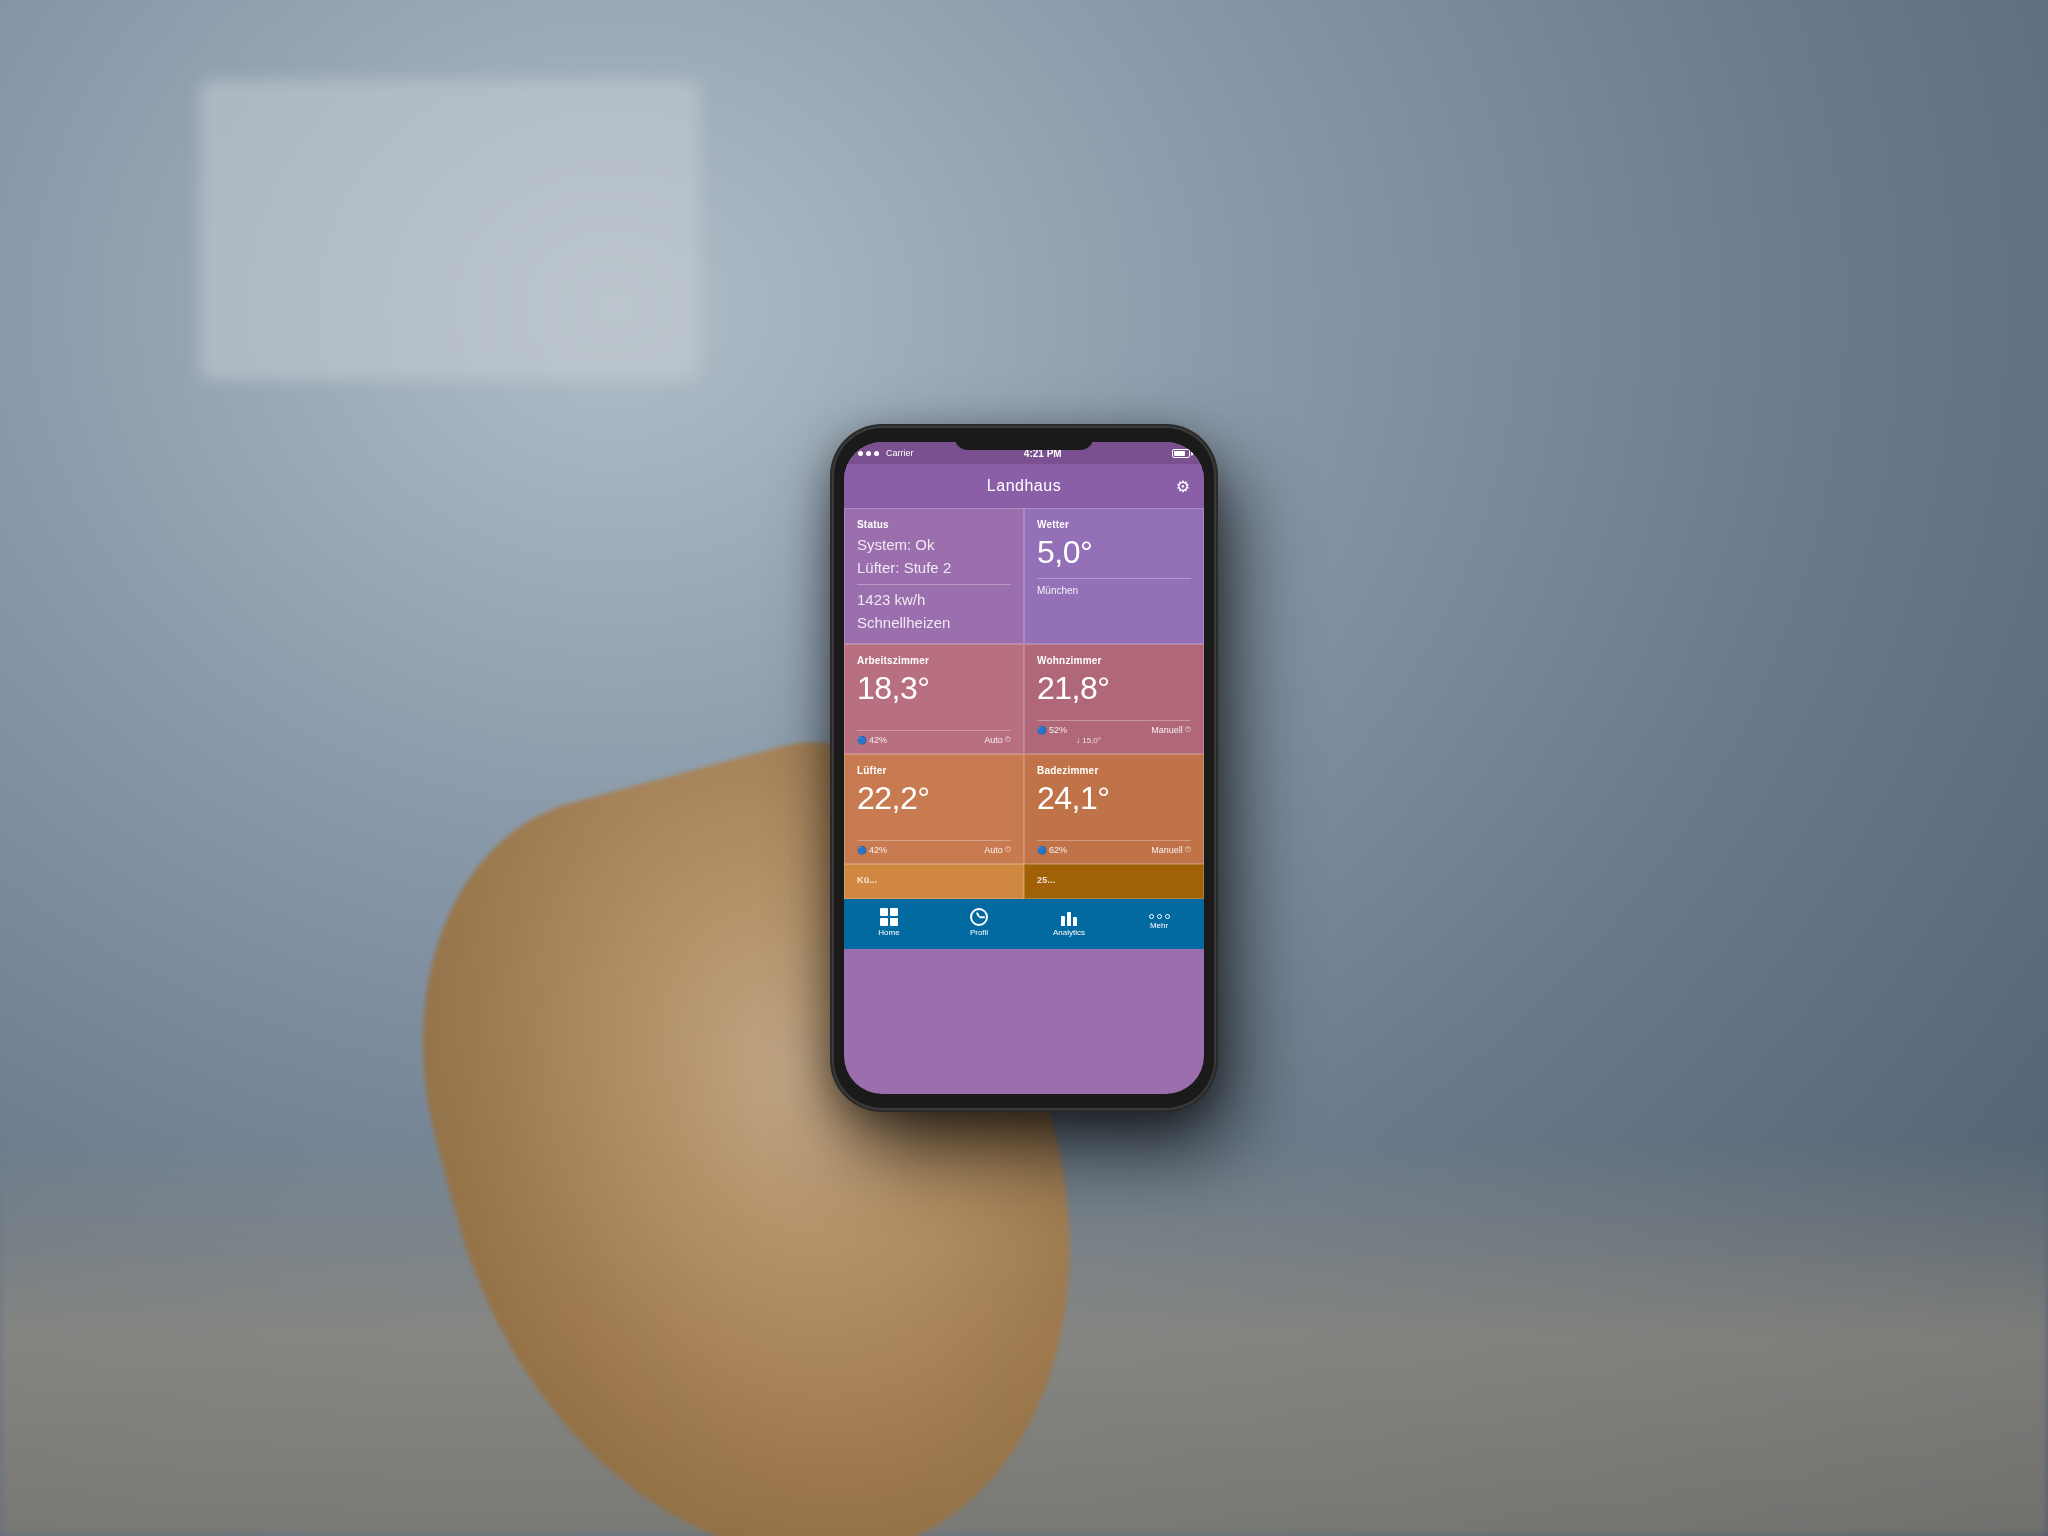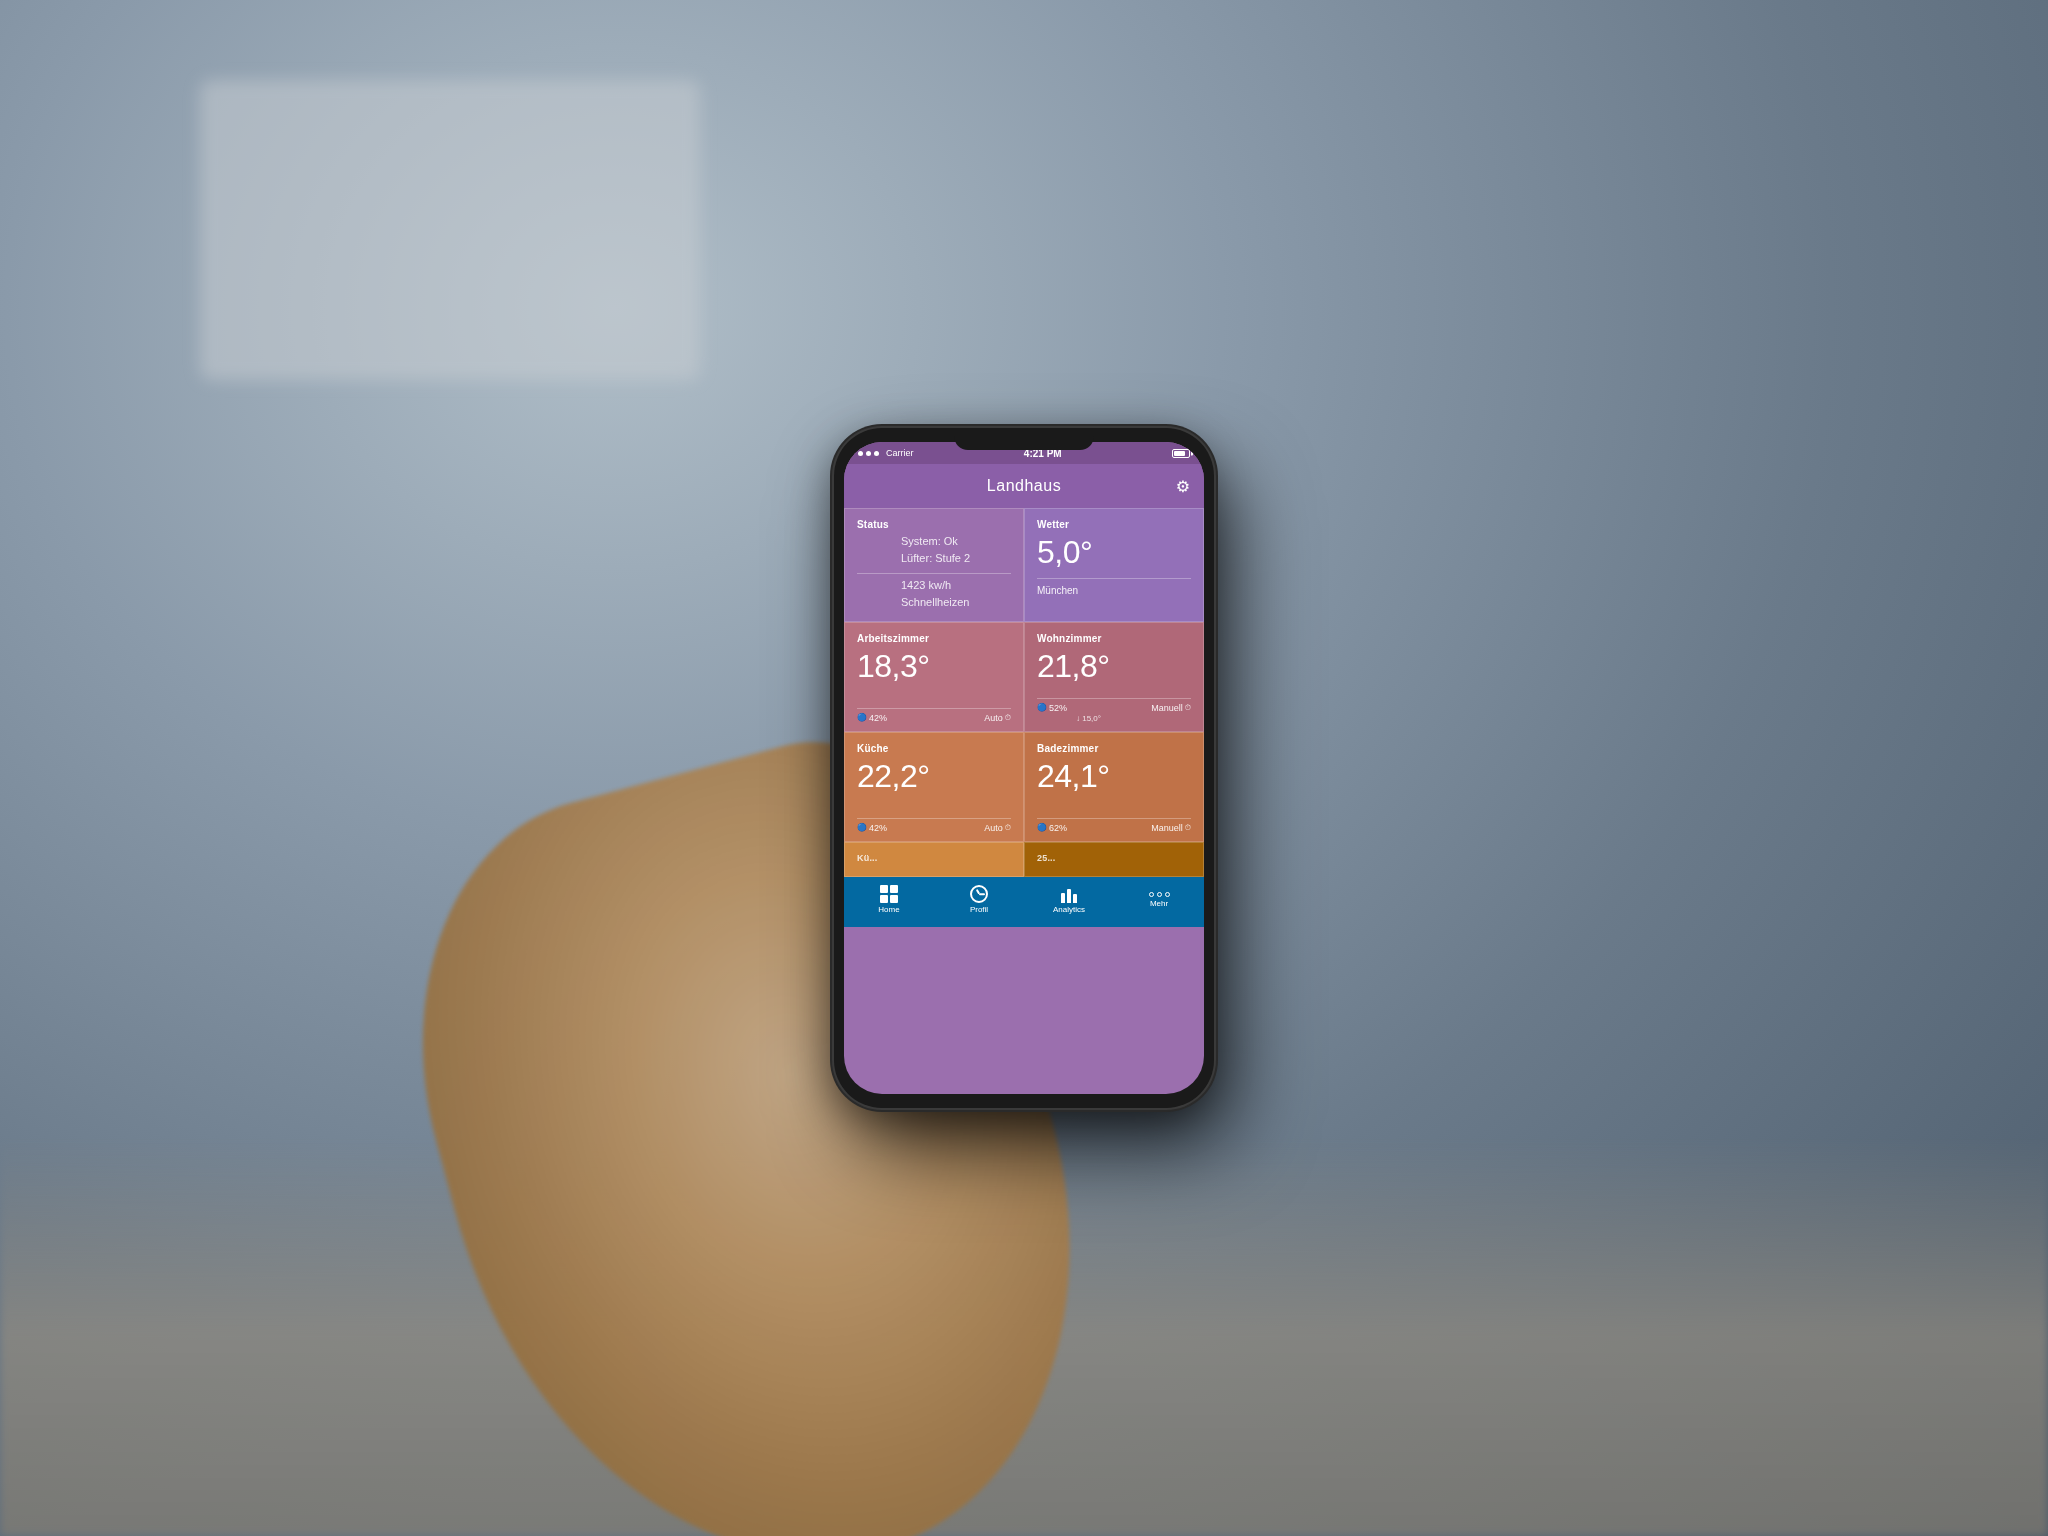--- a/index.html
+++ b/index.html
@@ -216,25 +216,24 @@
     }
     .tile-temp {
       font-size: 32px;
       font-weight: 200;
       color: white;
       line-height: 1.0;
       margin: 2px 0 6px;
       letter-spacing: -0.5px;
     }
     .tile-status-text {
-      font-size: 11px;
+      font-size: 15px;
       color: rgba(255,255,255,0.85);
       line-height: 1.4;
       margin-bottom: 2px;
-      margin-left: 44px;
     }
     .tile-city {
       font-size: 10px;
       color: rgba(255,255,255,0.9);
       margin-top: 2px;
     }
     .tile-footer {
       display: flex;
       align-items: center;
       justify-content: space-between;
@@ -454,21 +453,21 @@
             </div>
             <div class="tile-mode">
               <span>Manuell</span>
               <span style="font-size:8px;">⏱</span>
             </div>
           </div>
           <div class="tile-sub">↓ 15,0°</div>
         </div>
 
         <div class="tile tile-kuche">
-          <div class="tile-label">Küche</div>
+          <div class="tile-label">Lüfter</div>
           <div class="tile-temp">22,2°</div>
           <div class="tile-footer">
             <div class="tile-humidity">
               <span style="font-size:8px;">🔵</span>
               <span>42%</span>
             </div>
             <div class="tile-mode">
               <span>Auto</span>
               <span style="font-size:8px;">⏱</span>
             </div>

